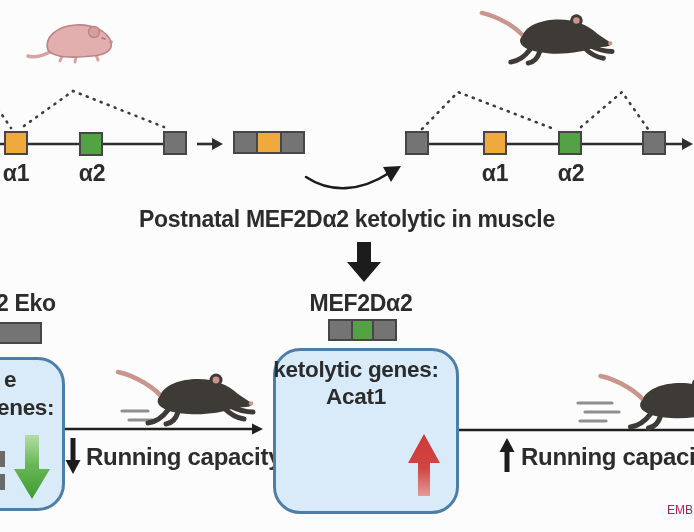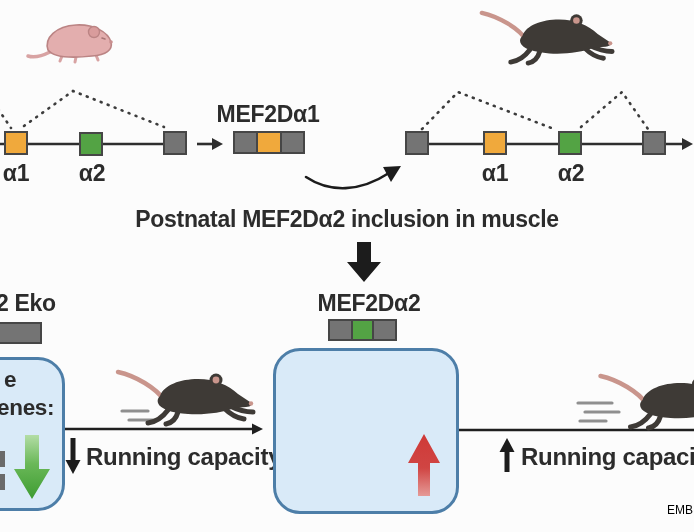--- a/index.html
+++ b/index.html
@@ -37,21 +37,21 @@
   .lbl.center{text-align:center;}
   .caption{position:absolute;font-weight:700;font-size:23px;letter-spacing:-0.3px;text-align:center;white-space:nowrap;}
   .boxtext{font-weight:700;font-size:22.5px;line-height:27px;text-align:center;letter-spacing:-0.3px;}
   
   .bluebox{
     position:absolute;box-sizing:border-box;
     background:var(--blue-box-fill,#d9eaf8);
     border:3px solid var(--blue-box-border,#4d7ea8);
     border-radius:27px;
   }
-  .credit{position:absolute;font-size:12px;font-weight:400;color:#000000;white-space:nowrap;}
+  .credit{position:absolute;font-size:12px;font-weight:400;color:#be185d;white-space:nowrap;}
   .frag-bar{position:absolute;background:#6a6a6a;}
 </style>
 </head>
 <body>
 
 <div id="figure">
 
   <svg width="0" height="0" style="position:absolute">
     <defs>
       <symbol id="runner-mouse" viewBox="0 0 145 62">
@@ -123,36 +123,35 @@
   <svg class="abs" style="left:592px;top:370px;z-index:2" width="150" height="62">
       <use href="#runner-mouse"></use>
     </svg>
 
   <div class="exon orange" style="left:4px;top:131px;z-index:2"></div>
   <div class="exon green" style="left:79px;top:132px;z-index:2"></div>
   <div class="exon gray" style="left:163px;top:131px;z-index:2"></div>
   <div class="lbl center" style="left:-3px;top:161px;width:38px">α1</div>
   <div class="lbl center" style="left:73px;top:161px;width:38px">α2</div>
 
-  <div class="lbl center" style="left:216px;top:102px;width:104px">MEF2Dα1</div>
   <div class="product" style="left:233px;top:131px;z-index:2">
     <div class="seg gray"></div>
     <div class="seg orange"></div>
     <div class="seg gray"></div>
   </div>
 
   <div class="exon gray" style="left:405px;top:131px;z-index:2"></div>
   <div class="exon orange" style="left:483px;top:131px;z-index:2"></div>
   <div class="exon green" style="left:558px;top:131px;z-index:2"></div>
   <div class="exon gray" style="left:642px;top:131px;z-index:2"></div>
   <div class="lbl center" style="left:476px;top:161px;width:38px">α1</div>
   <div class="lbl center" style="left:552px;top:161px;width:38px">α2</div>
 
-  <div class="caption" style="left:20px;right:20px;top:206px">Postnatal MEF2Dα2 inclusion in muscle</div>
-  <div class="lbl center" style="left:316px;top:291px;width:106px">MEF2Dα2</div>
+  <div class="caption" style="left:20px;right:20px;top:206px">Postnatal MEF2Dα2 ketolytic in muscle</div>
+  <div class="lbl center" style="left:308px;top:291px;width:106px">MEF2Dα2</div>
   <div class="product" style="left:328px;top:319px;z-index:2">
     <div class="seg gray" style="width:25px;height:22px"></div>
     <div class="seg green" style="width:24px;height:22px"></div>
     <div class="seg gray" style="width:25px;height:22px"></div>
   </div>
 
   <div class="lbl" style="left:-4px;top:291px">2 Eko</div>
   <div class="abs" style="left:-16px;top:322px;width:58px;height:22px;background:var(--exon-gray,#747474);border:2.4px solid var(--box-border,#464646);box-sizing:border-box;z-index:2"></div>
 
   <div class="bluebox" style="left:-102px;top:357px;width:167px;height:154px;z-index:1"></div>
@@ -167,20 +166,22 @@
         <stop offset="0" stop-color="#b3ddA6"></stop>
         <stop offset="0.45" stop-color="#6ab858"></stop>
         <stop offset="1" stop-color="#3e9c32"></stop>
       </linearGradient>
     </defs>
     <path d="M11,0 H25 V34 H36 L18,64 L0,34 H11 Z" fill="url(#greenGrad)"></path>
   </svg>
 
   <div class="bluebox" style="left:273px;top:348px;width:186px;height:166px;z-index:1"></div>
   <div class="abs" style="left:273px;top:356px;width:166px;z-index:2">
+    <div class="boxtext">ketolytic genes:</div>
+    <div class="boxtext">Acat1</div>
   </div>
 
   <svg class="abs" style="left:408px;top:434px;z-index:2" width="32" height="62" viewBox="0 0 32 62">
     <defs>
       <linearGradient id="redGrad" x1="0" y1="0" x2="0" y2="1">
         <stop offset="0" stop-color="#cf3937"></stop>
         <stop offset="0.55" stop-color="#d04543"></stop>
         <stop offset="1" stop-color="#e59a97"></stop>
       </linearGradient>
     </defs>

